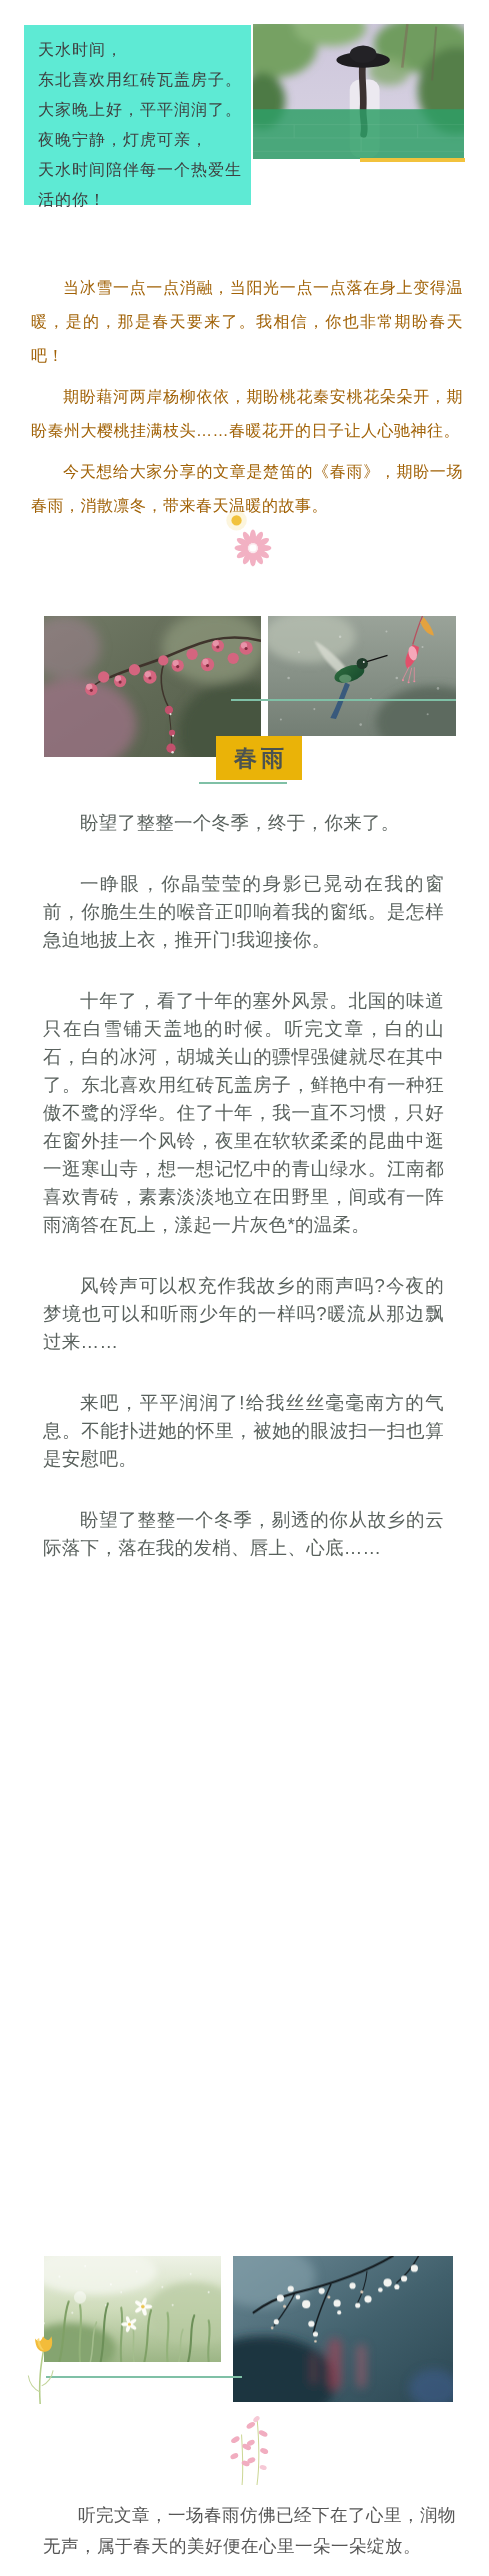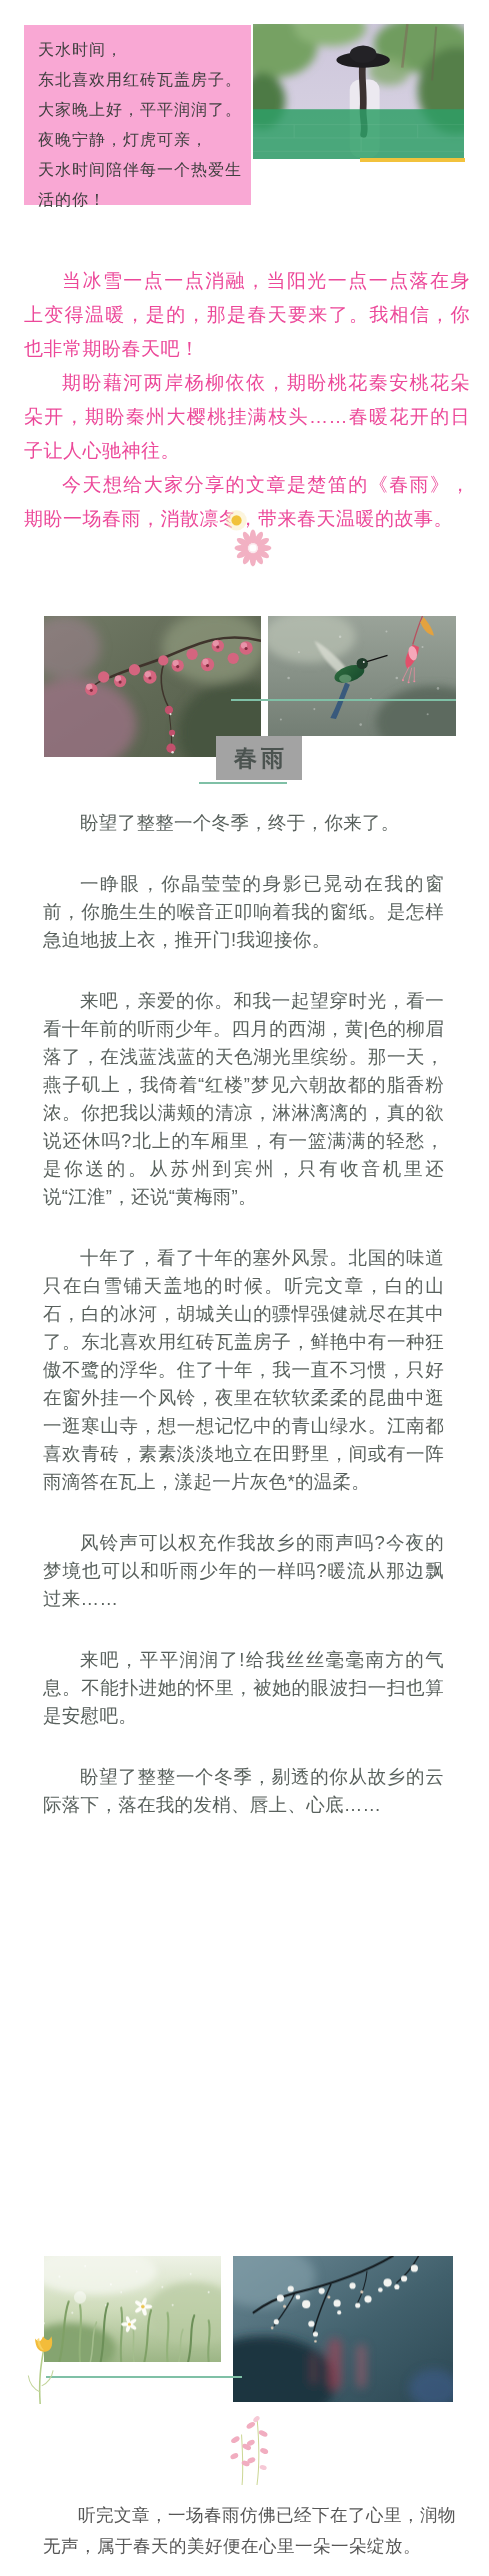--- a/index.html
+++ b/index.html
@@ -1,28 +1,28 @@
 <!DOCTYPE html>
 <html style="font-size:8.2px"><head>
 <meta charset="utf-8">
 <style>
   html,body{margin:0;padding:0;background:#ffffff;}
   body{font-family:"Liberation Sans", sans-serif;}
   #canvas{position:relative;width:489px;height:3135px;background:#ffffff;overflow:hidden;margin:0 auto;}
 
   
-  .panel{position:absolute;left:24px;top:25px;width:227px;height:180px;background:#f9a8d4;box-sizing:border-box;padding:10.3px 0 0 14px;}
+  .panel{position:absolute;left:24px;top:25px;width:227px;height:180px;background:#5eead4;box-sizing:border-box;padding:10.3px 0 0 14px;}
   .panel-line{font-size:16px;line-height:30px;color:#3f3f3f;letter-spacing:1px;white-space:nowrap;}
   .hero{position:absolute;left:253px;top:24px;width:211px;height:135px;overflow:hidden;}
   .hero svg{display:block;width:100%;height:100%;}
   .ybar{position:absolute;left:360px;top:158px;width:105px;height:4.1px;background:#f2c23c;z-index:4;}
 
   
   .intro{position:absolute;left:24px;top:264px;width:446px;}
-  .intro p{margin:0;font-size:19px;line-height:34px;color:#ec4899;text-align:justify;text-indent:2em;letter-spacing:0.5px;}
+  .intro p{margin:7px;font-size:16px;line-height:34px;color:#a16207;text-align:justify;text-indent:2em;letter-spacing:0.5px;}
 
   
   .deco{position:absolute;}
   .deco svg{display:block;width:100%;height:100%;}
   .deco-daisy{left:216px;top:504px;width:59px;height:64px;}
   .deco-tulip{left:23px;top:2329px;width:39px;height:75px;z-index:5;}
   .deco-sprig{left:227px;top:2414px;width:44px;height:72px;}
 
   
   .fig{position:absolute;overflow:hidden;z-index:1;}
@@ -30,21 +30,21 @@
   .fig1l{left:44px;top:616px;width:217px;height:141px;}
   .fig1r{left:268px;top:616px;width:188px;height:120px;}
   .fig2l{left:44px;top:2256px;width:177px;height:106px;}
   .fig2r{left:233px;top:2256px;width:220px;height:146px;}
 
   .tline{position:absolute;background:#7fc0a6;height:1.5px;z-index:3;}
   .tline1{left:231px;top:699px;width:225px;}
   .tline2{left:199px;top:782px;width:88px;}
   .tline3{left:46px;top:2376px;width:196px;}
 
-  .titlebox{position:absolute;left:216px;top:736px;width:86px;height:44px;background:#a3a3a3;z-index:4;
+  .titlebox{position:absolute;left:216px;top:736px;width:86px;height:44px;background:#eab308;z-index:4;
             display:flex;align-items:center;justify-content:center;}
   .titlebox span{font-size:23px;font-weight:700;color:#4b5350;letter-spacing:4.1px;padding-left:4.1px;}
 
   
   .article{position:absolute;left:43px;top:809px;width:413px;}
   .article p{margin:0 12px 33px 0;font-size:18.5px;line-height:28px;color:#59615d;text-align:justify;text-indent:2em;letter-spacing:0.3px;}
   .closing{position:absolute;left:43px;top:2500px;width:413px;}
   .closing p{margin:0 0 16.5px 0;font-size:17.5px;line-height:31px;color:#565656;text-align:justify;text-indent:2em;letter-spacing:0.5px;}
 </style>
 </head>
@@ -274,21 +274,20 @@
   <div class="tline tline1"></div>
 
   <div class="titlebox">
     <span>春雨</span>
   </div>
   <div class="tline tline2"></div>
 
   <div class="article">
     <p>盼望了整整一个冬季，终于，你来了。</p>
     <p>一睁眼，你晶莹莹的身影已晃动在我的窗前，你脆生生的喉音正叩响着我的窗纸。是怎样急迫地披上衣，推开门!我迎接你。</p>
-    <p>来吧，亲爱的你。和我一起望穿时光，看一看十年前的听雨少年。四月的西湖，黄|色的柳眉落了，在浅蓝浅蓝的天色湖光里缤纷。那一天，燕子矶上，我倚着“红楼”梦见六朝故都的脂香粉浓。你把我以满颊的清凉，淋淋漓漓的，真的欲说还休吗?北上的车厢里，有一篮满满的轻愁，是你送的。从苏州到宾州，只有收音机里还说“江淮”，还说“黄梅雨”。</p>
     <p>十年了，看了十年的塞外风景。北国的味道只在白雪铺天盖地的时候。听完文章，白的山石，白的冰河，胡城关山的骠悍强健就尽在其中了。东北喜欢用红砖瓦盖房子，鲜艳中有一种狂傲不鹭的浮华。住了十年，我一直不习惯，只好在窗外挂一个风铃，夜里在软软柔柔的昆曲中逛一逛寒山寺，想一想记忆中的青山绿水。江南都喜欢青砖，素素淡淡地立在田野里，间或有一阵雨滴答在瓦上，漾起一片灰色*的温柔。</p>
     <p>风铃声可以权充作我故乡的雨声吗?今夜的梦境也可以和听雨少年的一样吗?暖流从那边飘过来……</p>
     <p>来吧，平平润润了!给我丝丝毫毫南方的气息。不能扑进她的怀里，被她的眼波扫一扫也算是安慰吧。</p>
     <p>盼望了整整一个冬季，剔透的你从故乡的云际落下，落在我的发梢、唇上、心底……</p>
   </div>
 
   <div class="fig fig2l">
     <svg viewBox="0 0 344 205" preserveAspectRatio="none" aria-hidden="true">
       <defs>
         <linearGradient id="g-grass" x1="0" y1="0" x2="0" y2="1">

